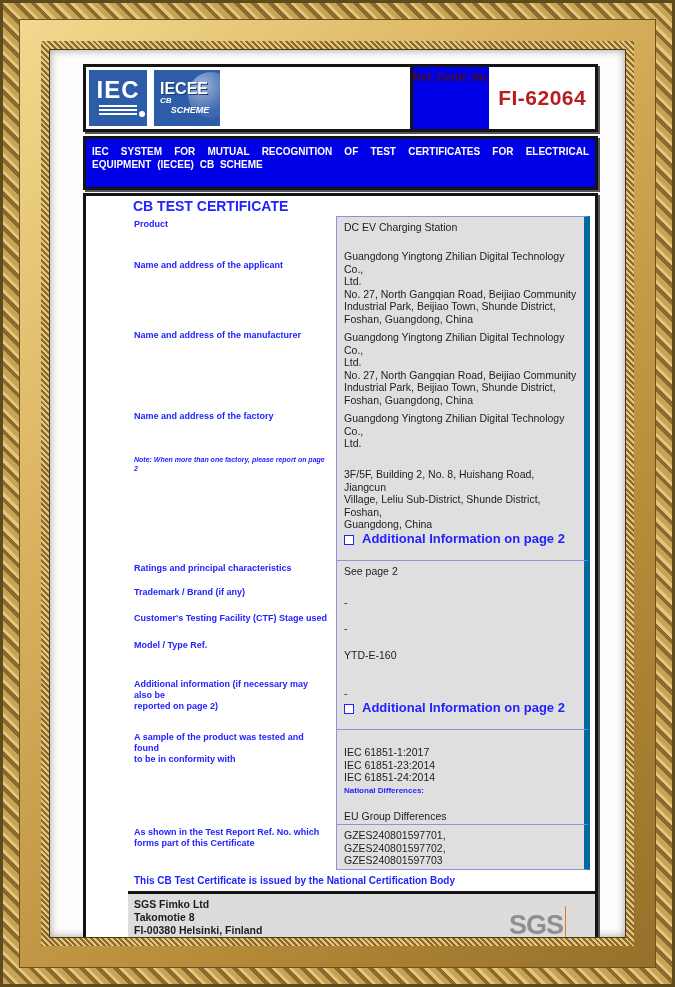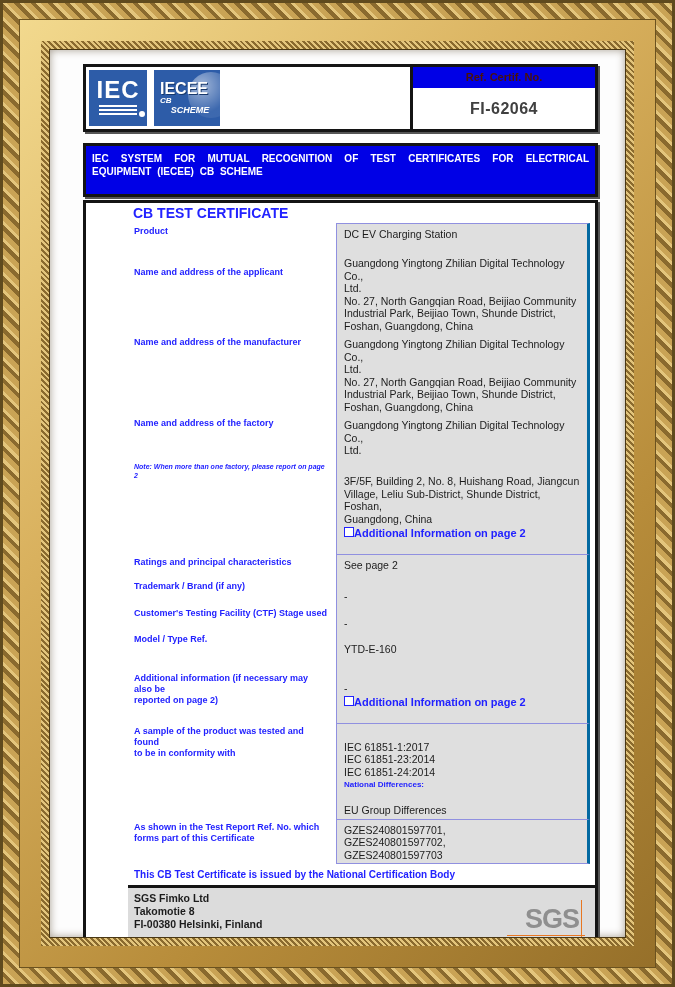--- a/index.html
+++ b/index.html
@@ -29,51 +29,51 @@
   .iec-word{font-size:24px;font-weight:bold;letter-spacing:1px;line-height:22px;}
   .iec-lines{width:38px;margin-top:2px;position:relative;}
   .iec-lines div{height:2px;background:#fff;margin:2px 0;}
   .iec-lines .dot{position:absolute;right:-8px;bottom:0;width:6px;height:6px;border-radius:50%;background:#fff;}
   .iecee-tile{width:66px;background:#2d5ca8;color:#fff;position:relative;display:flex;flex-direction:column;justify-content:center;padding-left:6px;box-sizing:border-box;overflow:hidden;}
   .iecee-tile::before{content:"";position:absolute;right:-14px;top:2px;width:46px;height:46px;border-radius:50%;
       background:radial-gradient(circle at 30% 30%, rgba(255,255,255,.55), rgba(255,255,255,.08) 60%);}
   .iecee-word{font-size:16px;font-weight:bold;line-height:15px;text-shadow:1px 1px 0 #17386b;position:relative;}
   .iecee-cb{font-size:8px;font-weight:bold;font-style:italic;line-height:9px;position:relative;}
   .iecee-scheme{font-size:9px;font-weight:bold;font-style:italic;line-height:10px;position:relative;text-align:center;}
-  .ref-box{width:182px;border-left:3px solid #141414;display:flex;flex-direction:column;}
+  .ref-box{width:182px;border-left:3px solid #141414;display:flex;flex-direction:row;}
   .ref-bar{background:#0000e6;color:#4a1208;font-weight:bold;font-size:11px;text-align:center;padding:4px 0 5px;}
-  .ref-num{flex:1;display:flex;align-items:center;justify-content:center;font-size:16px;font-weight:bold;color:#404040;letter-spacing:.5px;}
-
-  
-  .banner{margin-top:11px;border:3px solid #141414;box-shadow:2px 2px 0 #555;background:#0000e6;color:#fff;
+  .ref-num{flex:1;display:flex;align-items:center;justify-content:center;font-size:21px;font-weight:bold;color:#b91c1c;letter-spacing:.5px;}
+
+  
+  .banner{margin-top:4px;border:3px solid #141414;box-shadow:2px 2px 0 #555;background:#0000e6;color:#fff;
           font-size:10px;font-weight:bold;line-height:13px;padding:6px 6px 16px;box-sizing:border-box;
           text-align:justify;word-spacing:3px;}
 
   
   .main-box{margin-top:3px;border:3px solid #141414;box-shadow:2px 2px 0 #555;background:#fff;box-sizing:border-box;padding-left:42px;}
   .cb-title{color:#2222ff;font-weight:bold;font-size:14px;padding:2px 5px 0;}
   .fields{position:relative;padding:2px 5px 0;}
   .frow{display:flex;}
   .flabel{width:203px;color:#2222ff;font-size:9px;font-weight:bold;line-height:11px;padding:3px 8px 0 1px;box-sizing:border-box;white-space:pre-line;}
   .flabel.note{font-size:7px;font-style:italic;font-weight:bold;line-height:9px;}
-  .fvalue{flex:1;background:#dfdfdf;border-left:1px solid #9090e0;border-right:3px solid #0369a1;
+  .fvalue{flex:1;background:#dfdfdf;border-left:1px solid #9090e0;border-right:6px solid #0369a1;
           font-size:10.5px;color:#1c1c1c;line-height:12.5px;padding:4px 7px 2px;box-sizing:border-box;white-space:pre-line;}
   .frow.first .fvalue{border-top:1px solid #9090e0;}
   .frow.last .fvalue{border-bottom:1px solid #9090e0;}
   .frow.divider .fvalue{border-top:1px solid #9090e0;}
-  .chk-line{color:#2222ff;font-size:11px;font-weight:bold;margin-top:2px;white-space:normal;display:flex;align-items:flex-start;gap:0;}
+  .chk-line{color:#2222ff;font-size:13px;font-weight:bold;margin-top:2px;white-space:normal;display:flex;align-items:flex-end;gap:8px;}
   .chk-box{display:inline-block;width:8px;height:8px;border:1px solid #2222ff;background:#fff;flex:0 0 auto;}
   .nd-label{color:#2222ff;font-size:8px;font-weight:bold;margin-top:1px;}
 
   .issued-line{color:#2222ff;font-size:10px;font-weight:bold;padding:5px 6px 5px;}
 
   
   .bottom{position:relative;background:#dcdcdc;border-top:3px solid #141414;height:116px;}
   .ncb{position:absolute;left:6px;top:4px;font-size:10.5px;font-weight:bold;color:#1c1c1c;line-height:13px;}
-  .sgs{position:absolute;right:16px;top:16px;}
+  .sgs{position:absolute;right:32px;top:16px;}
   .sgs-word{font-size:27px;font-weight:bold;color:#8f8f8f;letter-spacing:-1px;font-family:"Liberation Sans",sans-serif;}
   .sgs-h{position:absolute;left:-18px;bottom:-1px;width:78px;height:1.5px;background:#e87722;}
   .sgs-v{position:absolute;right:-3px;top:-4px;width:1.5px;height:40px;background:#e87722;}
   .date-row{position:absolute;left:6px;top:64px;font-size:11px;}
   .date-lab{color:#2222ff;font-weight:bold;}
   .date-val{color:#1c1c1c;font-weight:bold;margin-left:4px;text-align:center;}
   .sig-row{position:absolute;left:208px;top:56px;display:flex;align-items:flex-start;}
   .sig-lab{color:#2222ff;font-weight:bold;font-size:13px;margin-top:8px;}
   .sig-svg{margin-left:2px;margin-top:-2px;}
   .signatory{position:absolute;left:248px;top:94px;font-size:10.5px;color:#141414;line-height:12px;}

